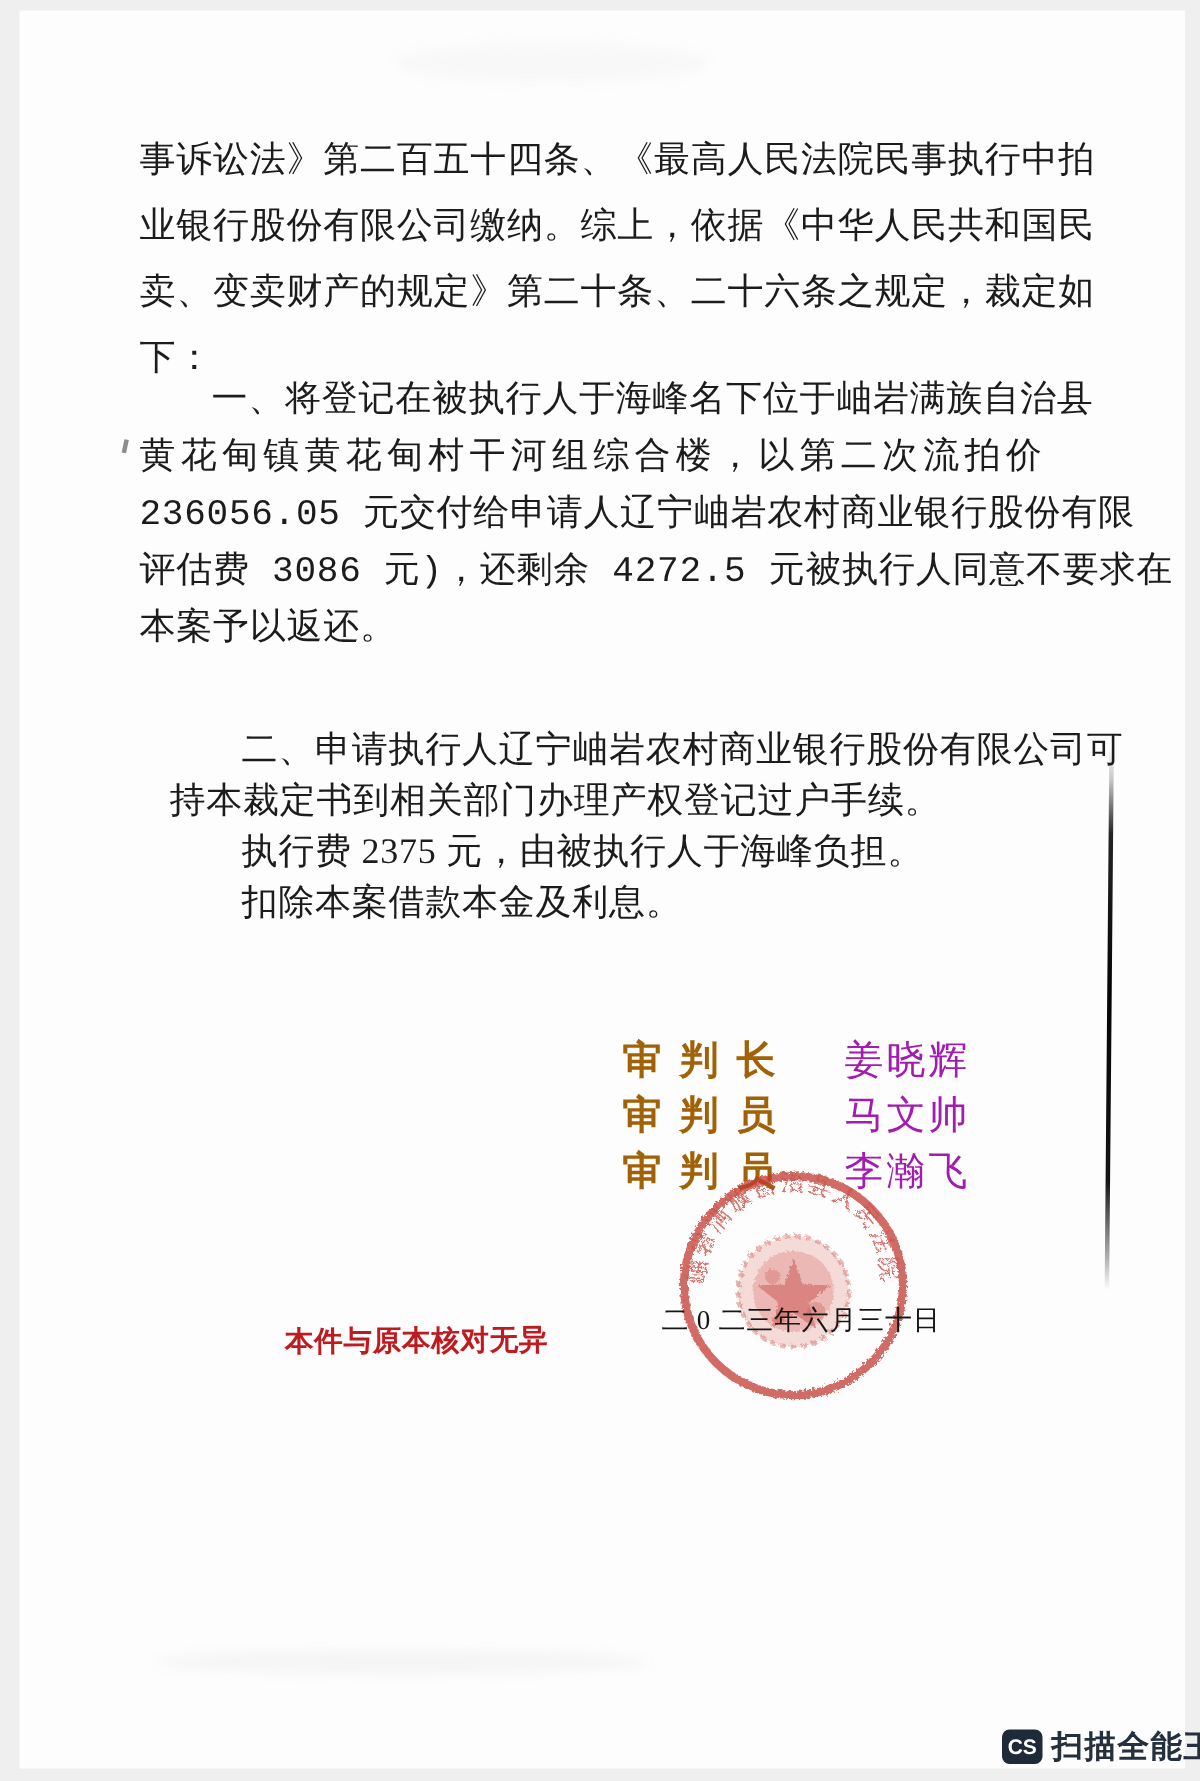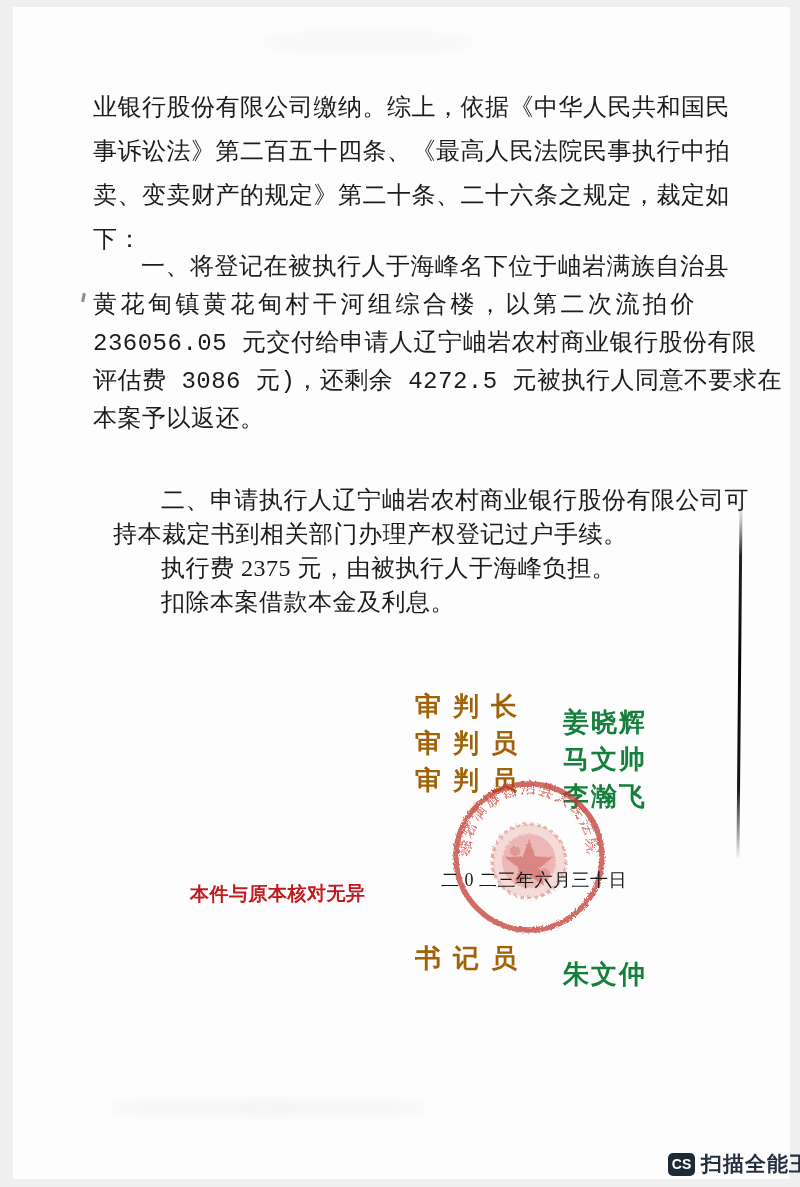--- a/index.html
+++ b/index.html
@@ -24,21 +24,21 @@
     font-size:24px; white-space:nowrap; letter-spacing:0.5px;
     color:#1c1c1c;
   }
   .line.sp { letter-spacing:3.5px; }
   .line.in { text-indent:48px; }
 
   
   .sig-block { position:absolute; left:402px; top:681px; }
   .sig-row { position:relative; height:37px; line-height:37px; font-size:26px; white-space:nowrap; }
   .sig-role { letter-spacing:12px; color:#a16207;font-weight:bold; }
-  .sig-name { position:absolute; left:148px; top:16px; letter-spacing:2px; color:#15803d;font-weight:bold; }
+  .sig-name { position:absolute; left:148px; top:0; letter-spacing:2px; color:#a21caf; }
 
   .date-line {
     position:absolute; left:428px; top:861px; font-size:18px;
     letter-spacing:0.5px; color:#161616; white-space:nowrap; z-index:5;
   }
   .clerk-block { position:absolute; left:402px; top:933px; z-index:5; }
 
   .verify-note {
     position:absolute; left:177px; top:874px;
     font-size:19px; font-weight:bold; letter-spacing:0.5px;
@@ -79,22 +79,22 @@
 <body>
 
 <div id="frame">
   <div id="page">
 
     <div class="smudge s1"></div>
     <div class="smudge s2"></div>
     <div class="tick"></div>
 
     <div class="body-group g1">
+      <div class="line">事诉讼法》第二百五十四条、《最高人民法院民事执行中拍</div>
       <div class="line">业银行股份有限公司缴纳。综上，依据《中华人民共和国民</div>
-      <div class="line">事诉讼法》第二百五十四条、《最高人民法院民事执行中拍</div>
       <div class="line">卖、变卖财产的规定》第二十条、二十六条之规定，裁定如</div>
       <div class="line">下：</div>
     </div>
 
     <div class="body-group g2">
       <div class="line in">一、将登记在被执行人于海峰名下位于岫岩满族自治县</div>
       <div class="line sp">黄花甸镇黄花甸村干河组综合楼，以第二次流拍价</div>
       <div class="line">236056.05 元交付给申请人辽宁岫岩农村商业银行股份有限</div>
       <div class="line">评估费 3086 元)，还剩余 4272.5 元被执行人同意不要求在</div>
       <div class="line">本案予以返还。</div>
@@ -144,26 +144,20 @@
           <path d="M78 60 l6.2 17.4 18.4 0.5 -14.6 11.2 5.2 17.7 -15.2-10.4 -15.2 10.4 5.2-17.7 -14.6-11.2 18.4-0.5 Z" fill="#c23b32" opacity="0.5"></path>
           <circle cx="64" cy="72" r="5" fill="#c23b32" opacity="0.3"></circle>
           <circle cx="93" cy="95" r="6" fill="#c23b32" opacity="0.3"></circle>
           <circle cx="70" cy="100" r="4" fill="#c23b32" opacity="0.28"></circle>
         </g>
       </g>
     </svg>
 
     <div class="date-line">二 0 二三年六月三十日</div>
 
-    <div class="clerk-block">
-      <div class="sig-row">
-        <span class="sig-role">书记员</span>
-        <span class="sig-name">朱文仲</span>
-      </div>
-    </div>
 
     <div class="verify-note">本件与原本核对无异</div>
 
     <div class="crease"></div>
   </div>
 
   <div class="watermark">
     <div class="cs-badge">CS</div>
     <div class="wm-label">扫描全能王</div>
   </div>

